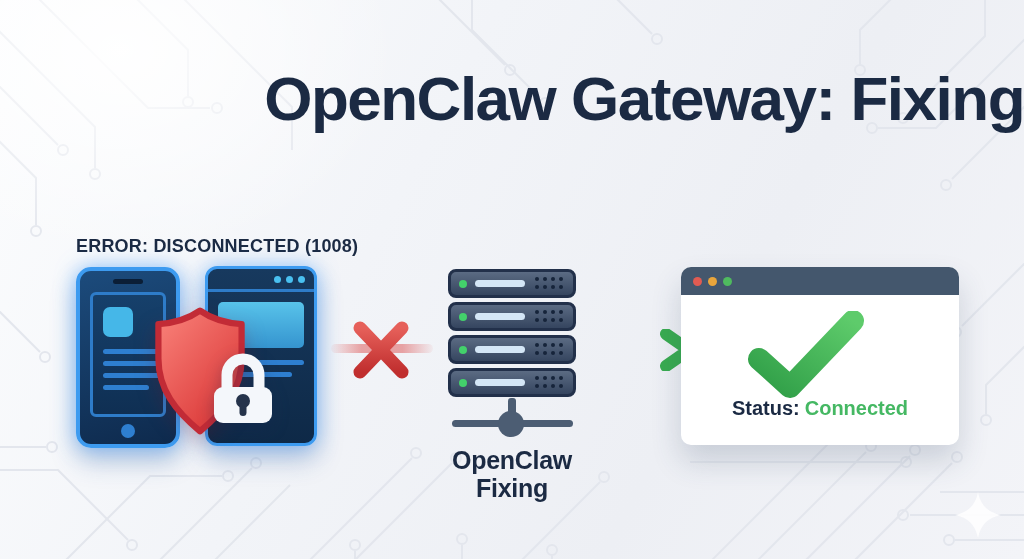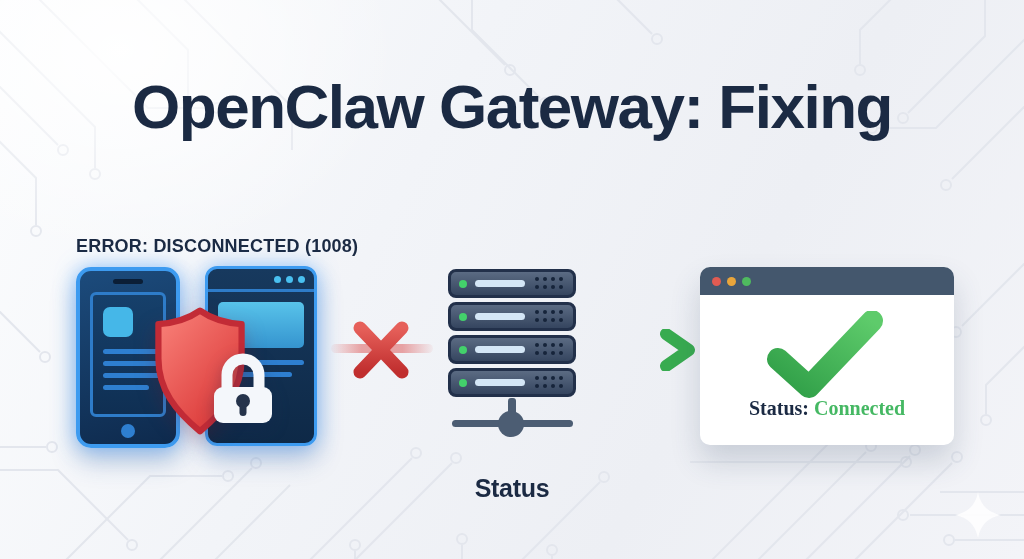--- a/index.html
+++ b/index.html
@@ -6,21 +6,21 @@
   .canvas{
     position:relative;width:1024px;height:559px;overflow:hidden;
     background:linear-gradient(118deg,#fcfdfe 0%,#f2f4f8 38%,#edeff4 68%,#f3f4f8 100%);
     font-family:"Liberation Sans",sans-serif;
   }
   .glow{position:absolute;left:-160px;top:-160px;width:560px;height:420px;
     background:radial-gradient(closest-side,rgba(255,255,255,.95),rgba(255,255,255,0));pointer-events:none;}
   svg.circuit{position:absolute;left:0;top:0;}
 
   
-  .title{position:absolute;top:64px;left:0;right:0;margin:8px;text-align:center;
+  .title{position:absolute;top:64px;left:0;right:0;margin:0;text-align:right;
     color:#1b2a43;font-size:62px;line-height:69px;font-weight:bold;letter-spacing:-1.5px;}
 
   
   .error-label{position:absolute;left:76px;top:236px;color:#1b2a43;font-size:18px;font-weight:bold;letter-spacing:.2px;text-align:right;}
 
   
   .phone{position:absolute;left:76px;top:267px;width:104px;height:181px;border-radius:15px;
     background:linear-gradient(165deg,#1c4b7c,#0e2a4d);border:4px solid #3d9bf0;box-sizing:border-box;
     box-shadow:0 0 20px rgba(64,156,255,.55),0 14px 26px rgba(30,80,150,.28);}
   .phone-speaker{position:absolute;left:50%;top:8px;transform:translateX(-50%);width:30px;height:5px;border-radius:3px;background:#0b1e36;}
@@ -61,22 +61,22 @@
   .vdot{width:4px;height:4px;border-radius:50%;background:#16243a;margin:1px;}
   .net-stem{position:absolute;left:508px;top:398px;width:8px;height:20px;border-radius:3px;background:#4c5d73;}
   .net-hline{position:absolute;left:452px;top:420px;width:121px;height:7px;border-radius:4px;background:#4c5d73;}
   .net-node{position:absolute;left:498px;top:411px;width:26px;height:26px;border-radius:50%;background:#4c5d73;}
   .gateway-label{position:absolute;left:412px;top:446px;width:200px;text-align:center;
     color:#1b2a43;font-size:25px;line-height:28px;font-weight:bold;letter-spacing:-.3px;}
 
   .arrow-svg{position:absolute;left:590px;top:329px;width:112px;height:42px;}
 
   
-  .result-window{position:absolute;left:700px;top:267px;width:254px;height:178px;border-radius:10px;background:#ffffff;
-    box-shadow:0 16px 30px rgba(50,70,100,.20);font-family:Liberation Serif, serif;}
+  .result-window{position:absolute;left:681px;top:267px;width:278px;height:178px;border-radius:10px;background:#ffffff;
+    box-shadow:0 16px 30px rgba(50,70,100,.20);}
   .rw-titlebar{position:absolute;left:0;right:0;top:0;height:28px;border-radius:10px 10px 0 0;background:#44576d;
     display:flex;align-items:center;gap:6px;padding-left:12px;box-sizing:border-box;}
   .rw-dot{width:9px;height:9px;border-radius:50%;}
   .rw-red{background:#e15b52}.rw-yellow{background:#e9a53b}.rw-green{background:#4fba5f}
   .check-svg{position:absolute;left:64px;top:44px;width:122px;height:88px;}
   .status-line{position:absolute;left:0;right:0;top:130px;text-align:center;font-size:20px;font-weight:bold;}
   .s-label{color:#1b2a43;}
   .s-value{color:#45b863;margin-left:5px;}
 
   .sparkle-svg{position:absolute;left:952px;top:489px;width:52px;height:52px;}
@@ -267,21 +267,21 @@
           <i class="vdot"></i>
           <i class="vdot"></i>
           <i class="vdot"></i>
           <i class="vdot"></i>
         </span>
     </div>
   </div>
   <div class="net-stem"></div>
   <div class="net-hline"></div>
   <div class="net-node"></div>
-  <div class="gateway-label"><br><span>Status</span></div>
+  <div class="gateway-label"><span>OpenClaw</span><br><span>Fixing</span></div>
 
   <svg class="arrow-svg" viewBox="0 0 112 42">
     <defs>
       <linearGradient id="arrowGrad" x1="0" y1="0" x2="1" y2="0">
         <stop offset="0" stop-color="#9fdcab" stop-opacity="0.25"></stop>
           <stop offset="1" stop-color="#3cb054"></stop>
       </linearGradient>
     </defs>
     <path d="M4 21 H84" stroke="url(#arrowGrad)" stroke-width="11" stroke-linecap="round" fill="none"></path>
     <path d="M76 5 L99 21 L76 37" stroke="#38ab50" stroke-width="12" stroke-linecap="round" stroke-linejoin="round" fill="none"></path>

